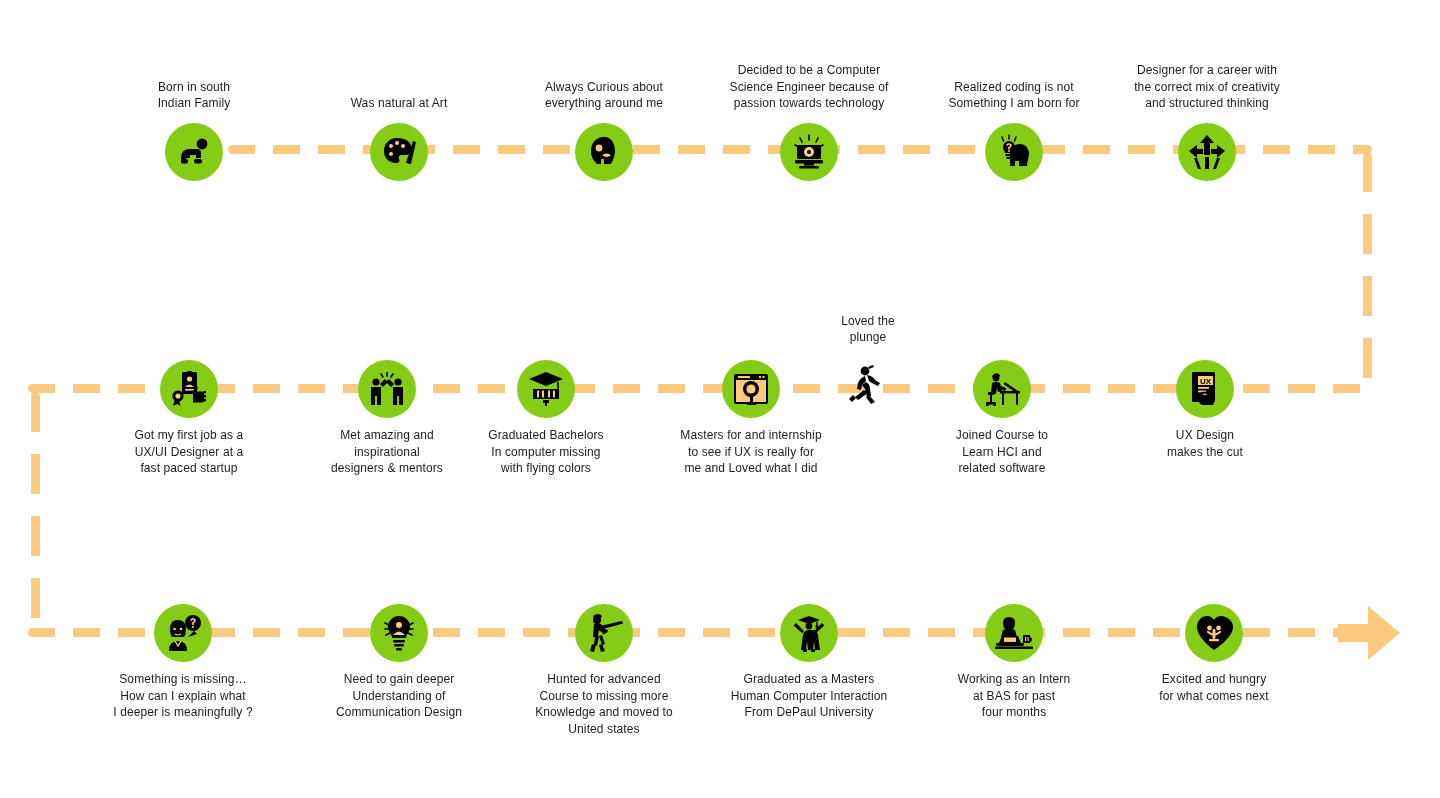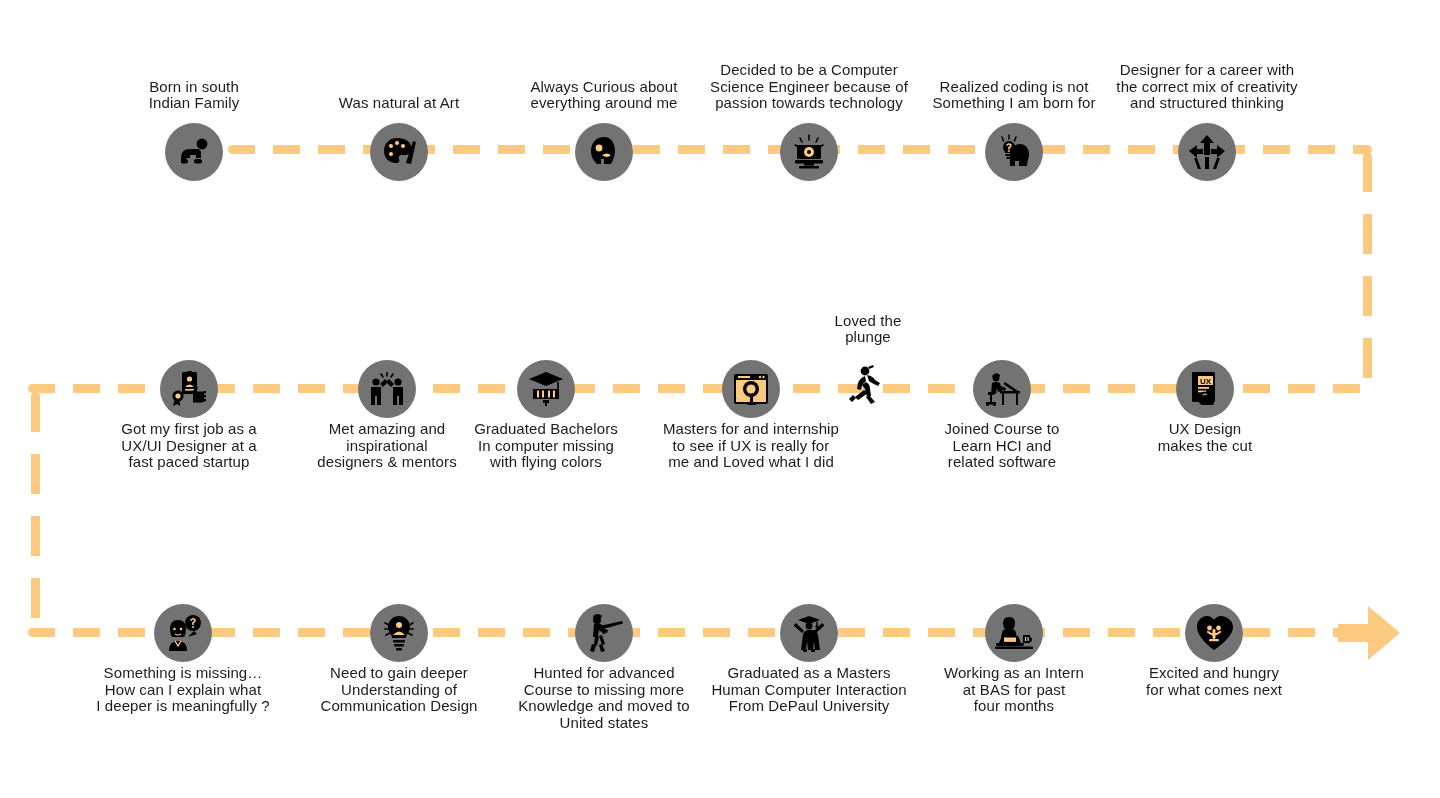--- a/index.html
+++ b/index.html
@@ -28,50 +28,50 @@
     width: 0;
     height: 0;
   }
   .bubble {
     position: absolute;
     width: 58px;
     height: 58px;
     left: -29px;
     top: -29px;
     border-radius: 50%;
-    background: #737373;
+    background: #84cc16;
     display: flex;
     align-items: center;
     justify-content: center;
     z-index: 4;
   }
   .bubble.no-circle {
     background: transparent;
   }
   .bubble svg {
     display: block;
   }
 
   .caption {
     position: absolute;
     width: 230px;
     left: -115px;
     text-align: center;
-    font-size: 15px;
+    font-size: 12px;
     line-height: 16.6px;
     letter-spacing: 0.1px;
     color: #1c1c1c;
     white-space: pre-line;
     z-index: 5;
   }
   .caption.above {
     bottom: 40px;
   }
   .caption.below {
-    top: 32px;
+    top: 38px;
   }
 
   
   .dashline {
     position: absolute;
     background: transparent;
     z-index: 1;
   }
   .dashline.h {
     height: 9px;

